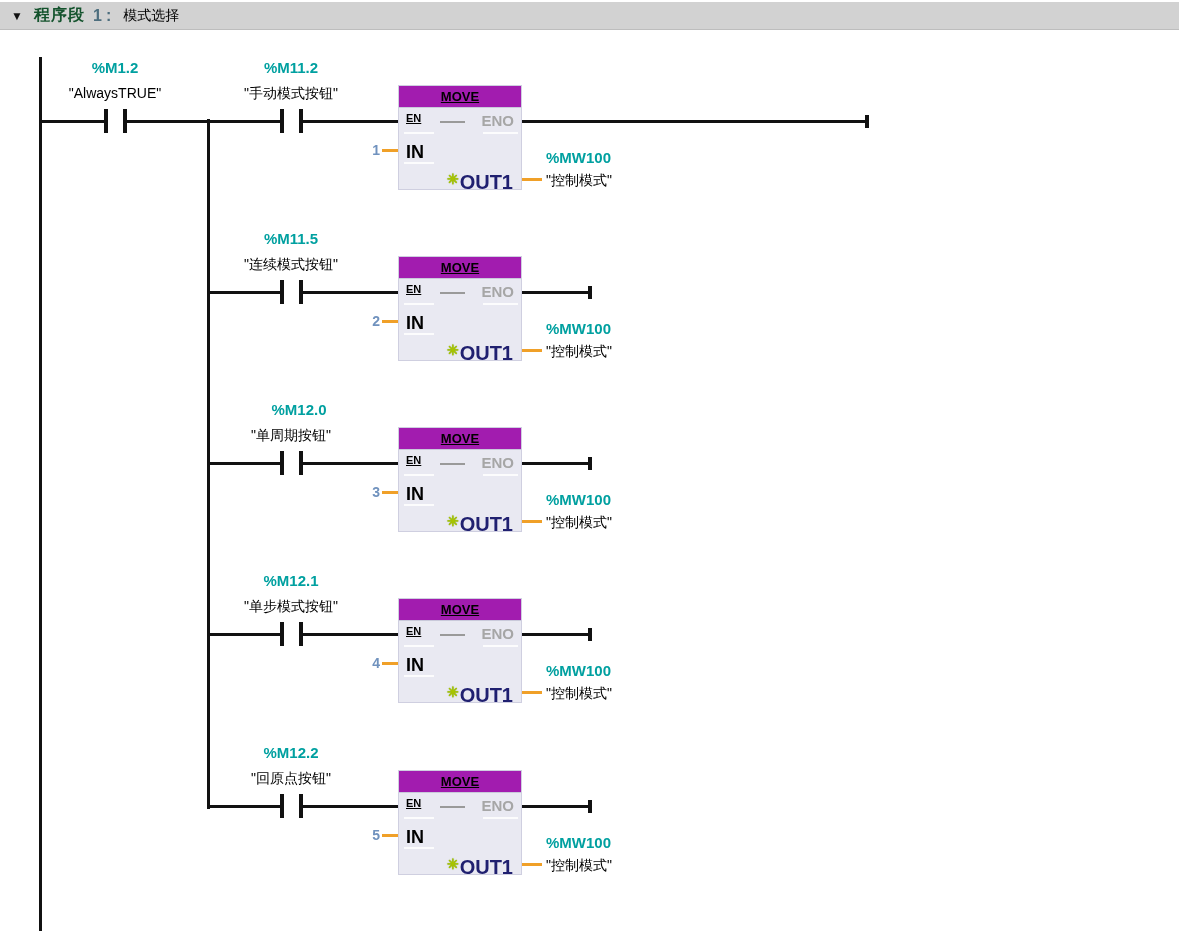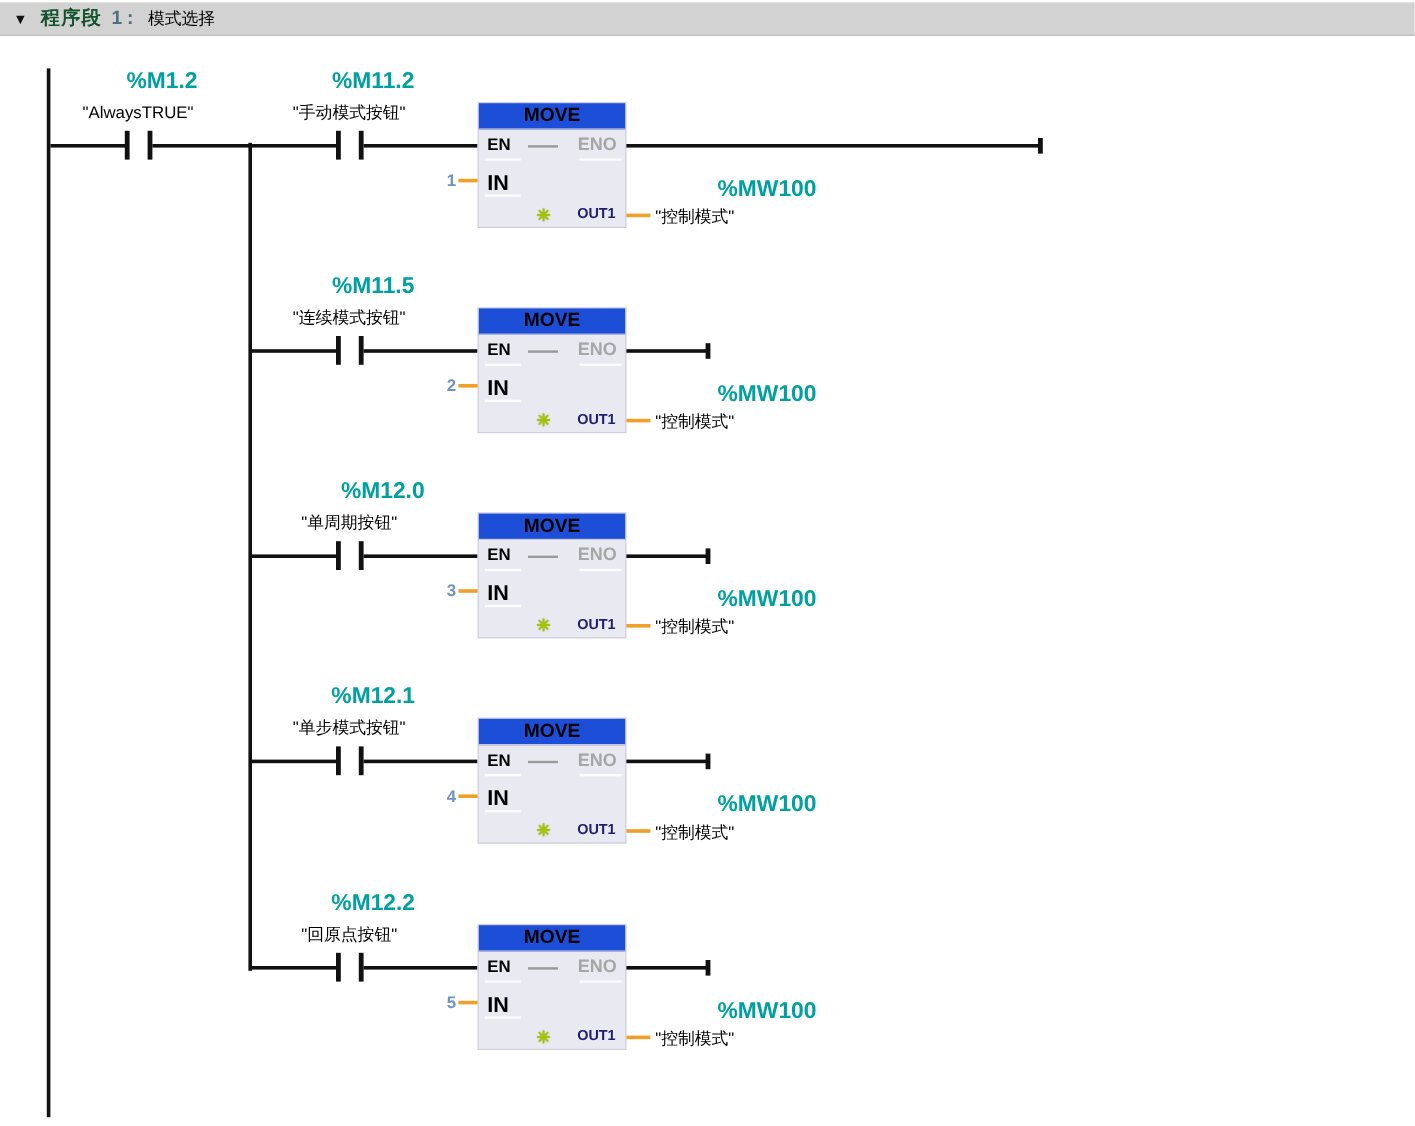--- a/index.html
+++ b/index.html
@@ -18,50 +18,50 @@
 
   
   .vline, .wire, .cbar, .tick { position:absolute; background:#111; }
   .wire   { height:3px; }
   .wire.orange { background:#f0a028; }
   .cbar   { width:4px; height:24px; top:54px; }
   .tick   { width:4px; height:13px; top:60px; }
 
   .rung { position:absolute; left:0; width:1179px; height:140px; }
 
-  .addr { position:absolute; font-size:19px; font-weight:bold; color:#00a0a0;
-    height:18px; line-height:18px; white-space:nowrap;padding-left:40px; }
+  .addr { position:absolute; font-size:15px; font-weight:bold; color:#00a0a0;
+    height:18px; line-height:18px; white-space:nowrap; }
   .oname { position:absolute; font-size:14px; color:#000;
     height:18px; line-height:18px; white-space:nowrap; }
   .ctr { text-align:center; width:150px; }
 
   .contact { position:absolute; top:54px; width:23px; height:24px; }
   .contact .cbar { top:0; }
   .contact .cbar.l { left:0; }
   .contact .cbar.r { left:19px; }
 
   
   .fbox { position:absolute; left:398px; top:30px; width:124px; height:105px;
     background:#e9e9f2; border:1px solid #cfcfe0; }
   .fbox-head { position:absolute; left:0; top:0; width:100%; height:22px;
-    background:#1d4ed8; border-bottom:1px solid #c9c9da;
-    text-align:center; font-size:16px; font-weight:bold; color:#000; line-height:22px; }
-  .p-en  { position:absolute; left:7px;  top:26px; font-size:14px; font-weight:bold; color:#000; }
+    background:#a21caf; border-bottom:1px solid #c9c9da;
+    text-align:center; font-size:13px; font-weight:bold; color:#000; line-height:22px;text-decoration:underline; }
+  .p-en  { position:absolute; left:7px;  top:26px; font-size:11px; font-weight:bold; color:#000;text-decoration:underline; }
   .p-eno { position:absolute; right:7px; top:26px; font-size:15px; font-weight:bold; color:#a6a6a6; }
   .p-in  { position:absolute; left:7px;  top:56px; font-size:18px; font-weight:bold; color:#000; }
-  .p-out { position:absolute; right:8px; top:85px; font-size:12px; font-weight:bold; color:#202070;text-align:center; }
+  .p-out { position:absolute; right:8px; top:85px; font-size:20px; font-weight:bold; color:#202070;text-align:center; }
   .p-star{ position:absolute; left:48px; top:85px; font-size:14px; font-weight:bold; color:#a8c400;
     text-shadow:0 0 1px #6d9a00; }
   .endash { position:absolute; left:41px; top:35px; width:25px; height:2px; background:#9a9a9a; }
   .uline { position:absolute; height:2px; background:rgba(255,255,255,0.85); }
 
   .inval { position:absolute; left:338px; top:87px; width:42px; height:17px;
     text-align:right; font-size:14px; font-weight:bold; color:#7092be; }
 
-  .out-addr { left:546px; top:94px;margin-left:12px;  }
+  .out-addr { left:546px; top:94px;  }
   .out-name { left:546px; top:116px; }
 </style>
 </head>
 <body>
 
 <div id="canvas">
 
   <div class="net-header">
     <span class="collapse">▼</span>
     <span class="net-label">程序段</span>

